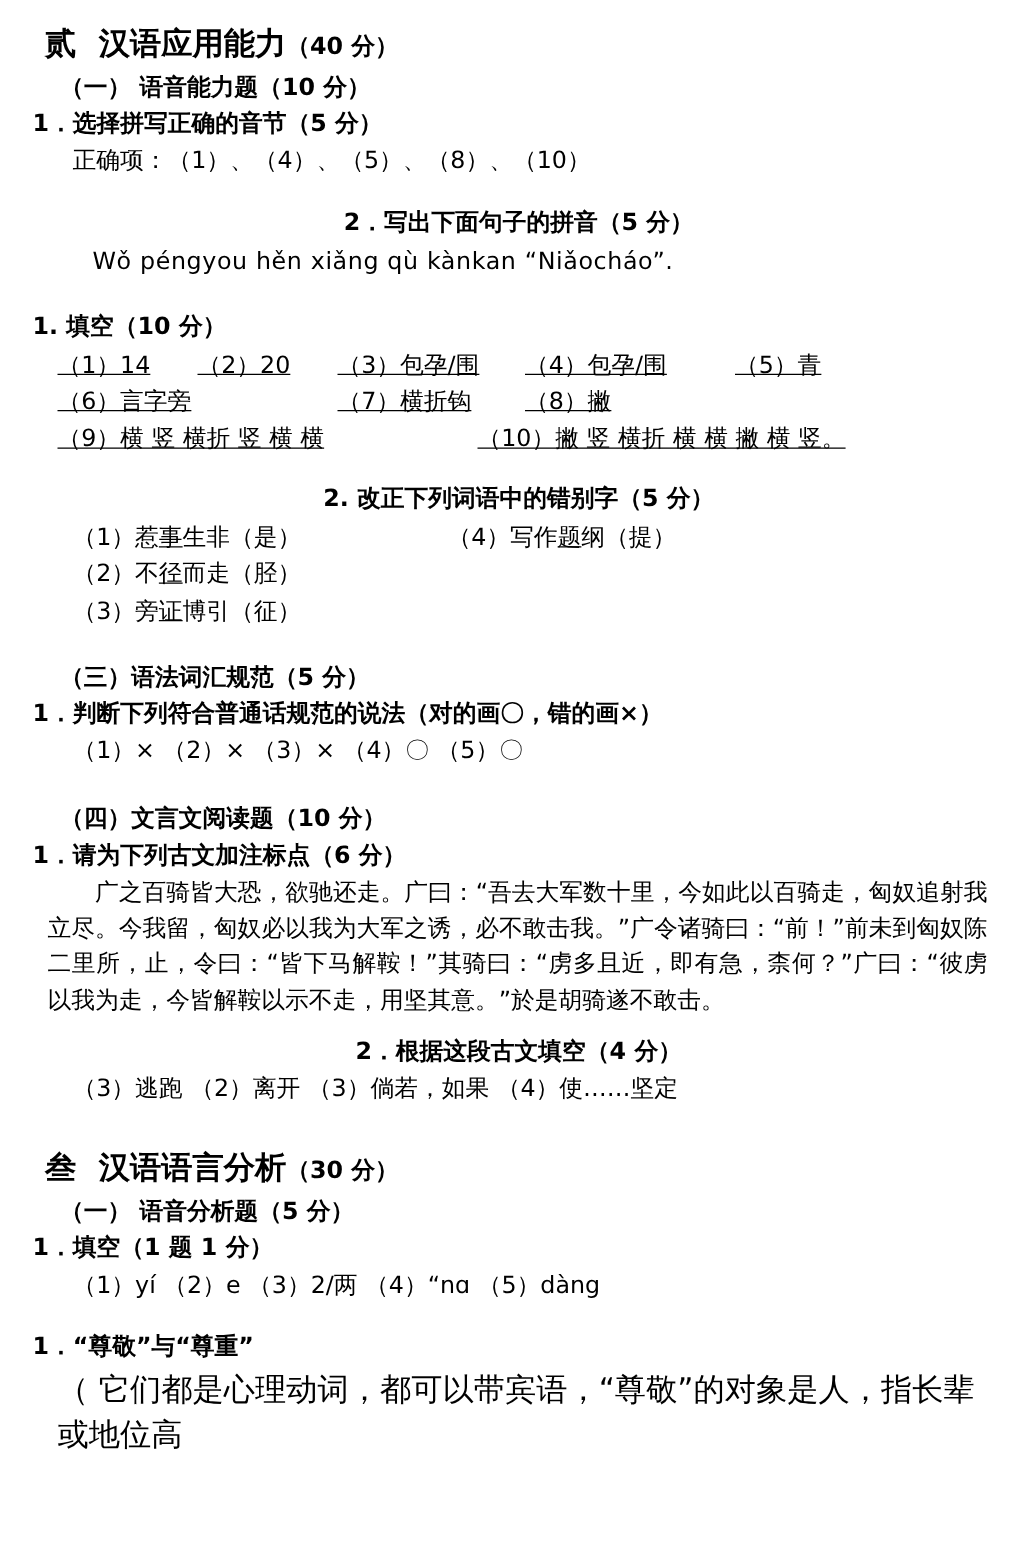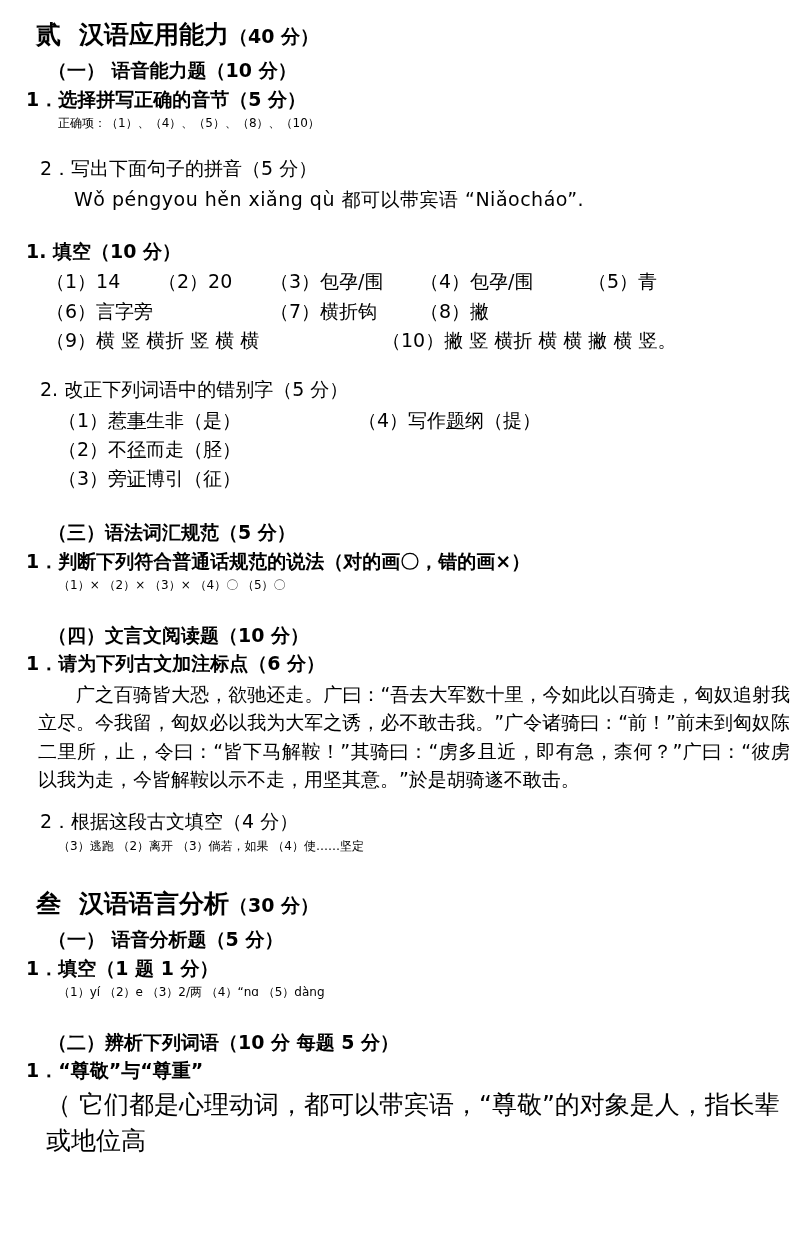--- a/index.html
+++ b/index.html
@@ -43,46 +43,48 @@
     line-height: 1.35;
   }
   .q-title {
     font-size: 19px;
     font-weight: bold;
     margin: 3px 0 3px 8px;
     line-height: 1.35;
   }
   .q-title-indent {
     font-size: 19px;
-    font-weight: normal;
+    font-weight: bold;
     margin: 3px 0 3px 22px;
     line-height: 1.35;
+    text-align: center;
   }
   .ans {
-    font-size: 12px;
+    font-size: 19px;
     line-height: 1.45;
     margin: 2px 0 2px 40px;
   }
   .ans-tight {
     font-size: 25px;
     line-height: 1.45;
     margin: 2px 0 2px 28px;
   }
   .pinyin {
     font-size: 19px;
     line-height: 1.5;
     margin: 4px 0 4px 56px;
     letter-spacing: 0.5px;
   }
   .row {
     display: flex;
     font-size: 19px;
     line-height: 1.5;
     margin: 1px 0 1px 28px;
     white-space: pre;
+    text-decoration: underline;
   }
   .row .cell {
     display: inline-block;
   }
   .two-col {
     display: flex;
     margin-left: 40px;
     font-size: 19px;
     line-height: 1.55;
     align-items: center;
@@ -111,21 +113,21 @@
   </div>
 
   <div class="sub-title">（一） 语音能力题（10 分）</div>
 
   <div class="q-title">1．选择拼写正确的音节（5 分）</div>
   <div class="ans">正确项：（1）、（4）、（5）、（8）、（10）</div>
 
   <div class="gap-m"></div>
 
   <div class="q-title-indent">2．写出下面句子的拼音（5 分）</div>
-  <div class="pinyin">Wǒ  péngyou hěn xiǎng qù  都可以带宾语  “Niǎocháo”.</div>
+  <div class="pinyin">Wǒ  péngyou hěn xiǎng qù  kànkan  “Niǎocháo”.</div>
 
   <div class="gap-m"></div>
 
 
   <div class="q-title">1. 填空（10 分）</div>
 
   <div class="row">
     <span class="cell" style="width:112px">（1）14</span>
     <span class="cell" style="width:112px">（2）20</span>
     <span class="cell" style="width:150px">（3）包孕/围</span>
@@ -194,17 +196,16 @@
   <div class="sec-title">
     <span class="num">叁</span><span>汉语语言分析</span><span class="paren">（30 分）</span>
   </div>
 
   <div class="sub-title">（一） 语音分析题（5 分）</div>
   <div class="q-title">1．填空（1 题 1 分）</div>
   <div class="ans">（1）yí     （2）e      （3）2/两     （4）“nɑ     （5）dàng</div>
 
   <div class="gap-m"></div>
 
-  <div class="sub-title">（二）辨析下列词语（10 分   每题 5 分）</div>
   <div class="q-title">1．“尊敬”与“尊重”</div>
   <div class="ans-tight">（ 它们都是心理动词，都可以带宾语，“尊敬”的对象是人，指长辈或地位高</div>
 
 </div>
 
 </body></html>

